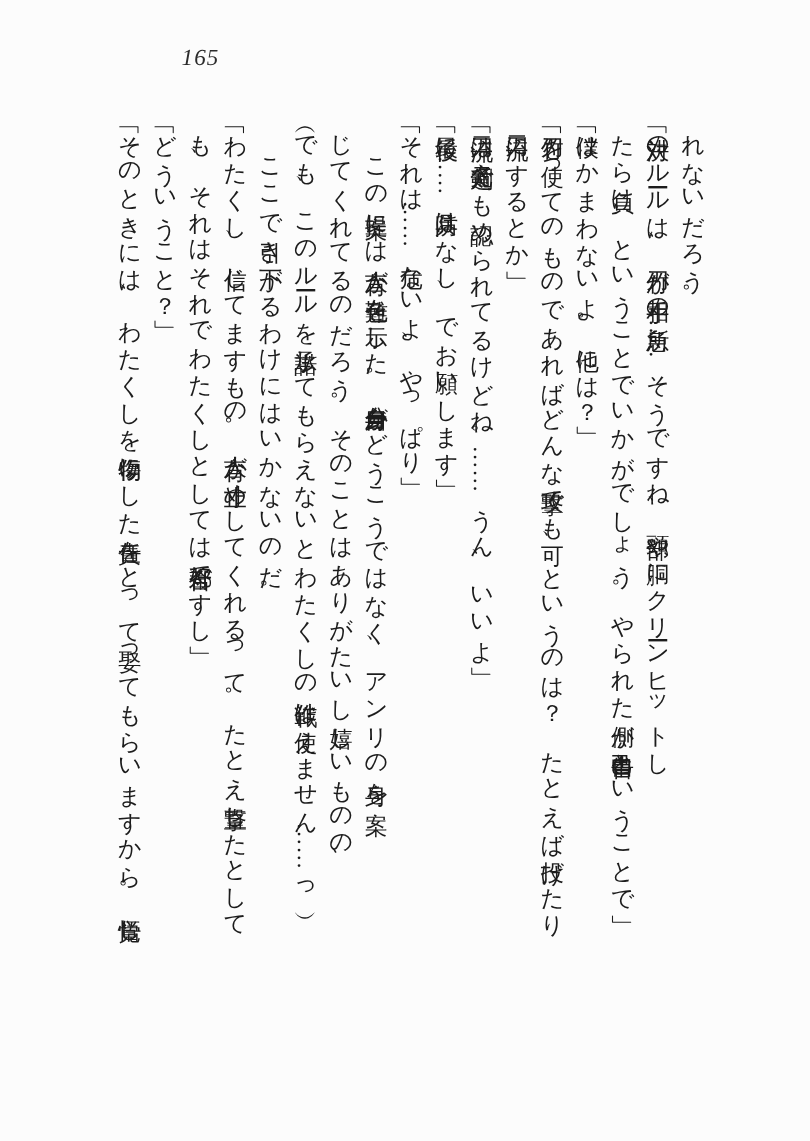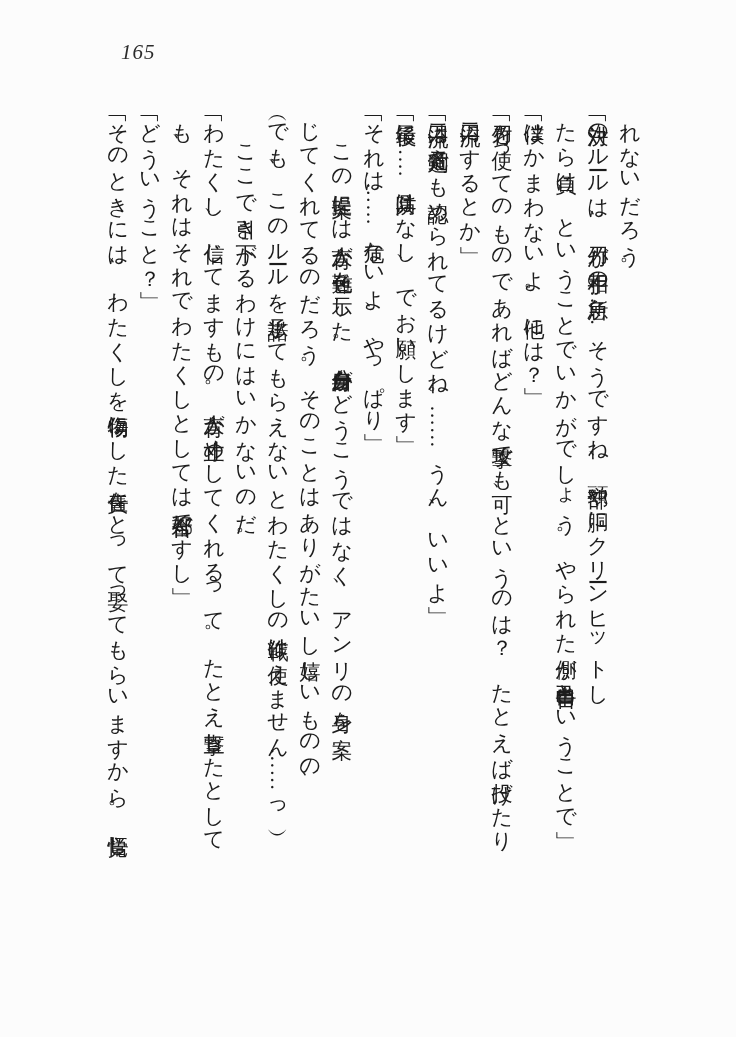--- a/index.html
+++ b/index.html
@@ -11,20 +11,21 @@
     height: 1037px;
     position: relative;
     overflow: hidden;
     background: #fcfcfc;
     font-family: "Liberation Serif", "DejaVu Serif", serif;
   }
   .page {
     position: absolute;
     inset: 0;
     background: #fcfcfc;
+    margin-left: 44px;
   }
   .page-number {
     position: absolute;
     top: 40px;
     left: 121px;
     font-size: 21px;
     font-style: italic;
     color: #2b2b2b;
     letter-spacing: 1px;
   }

